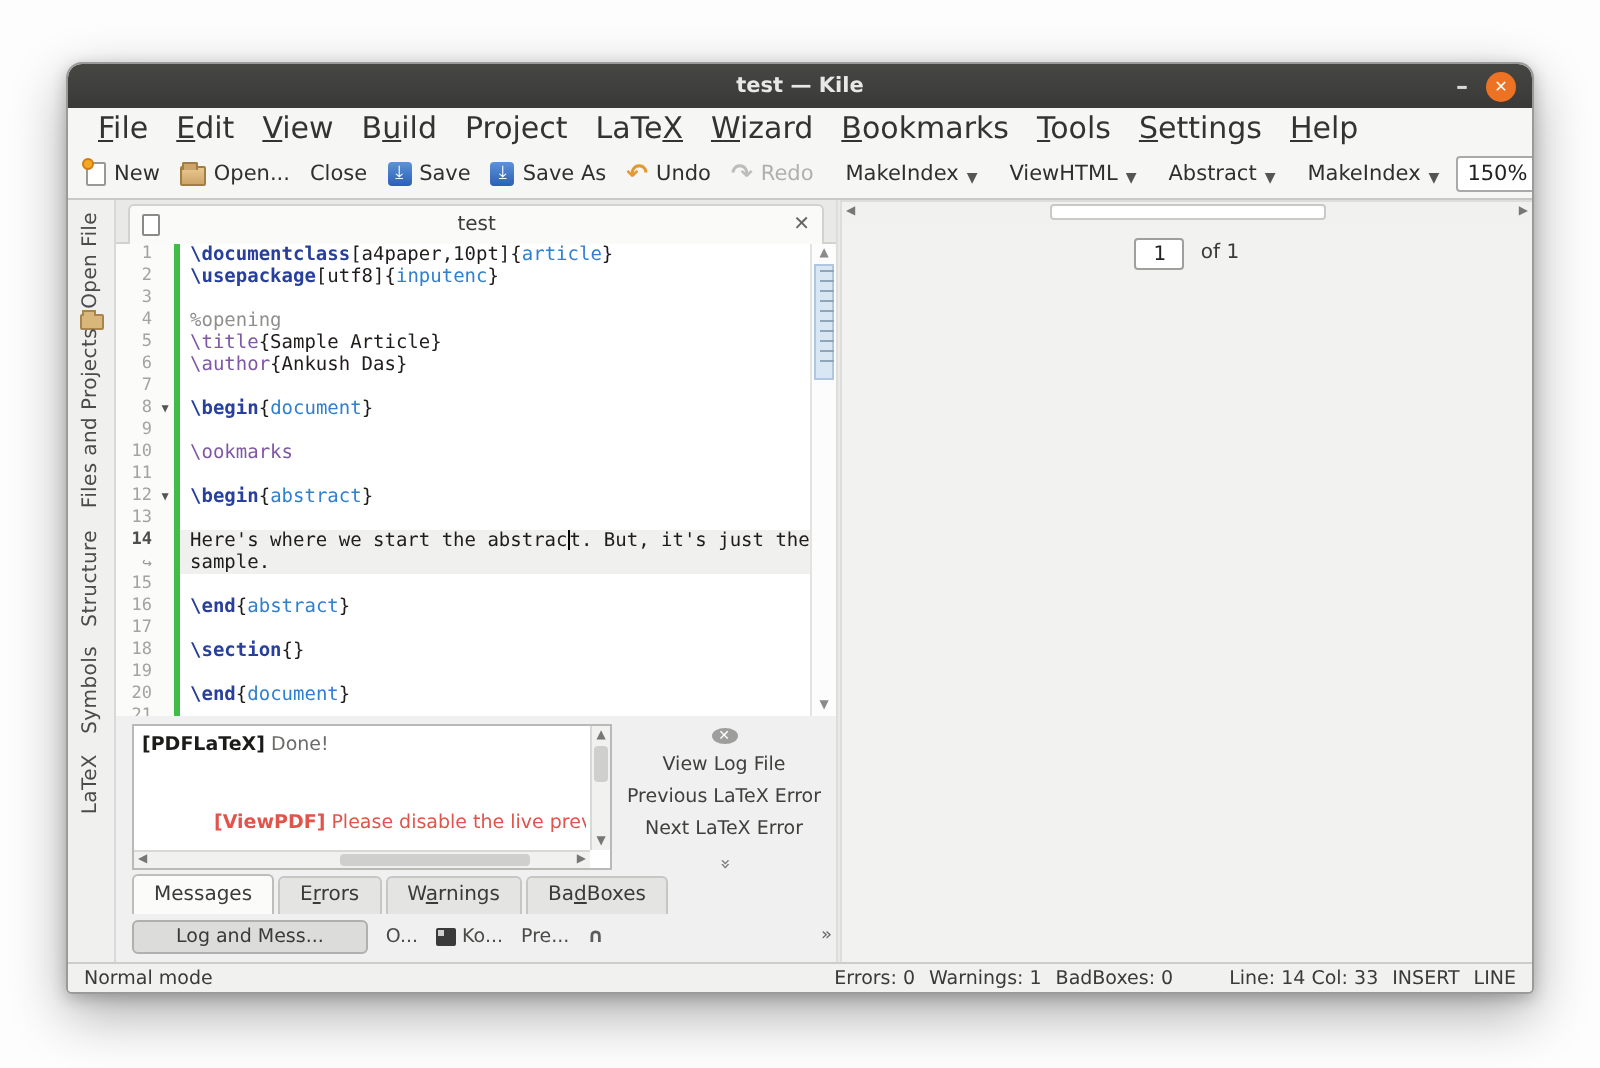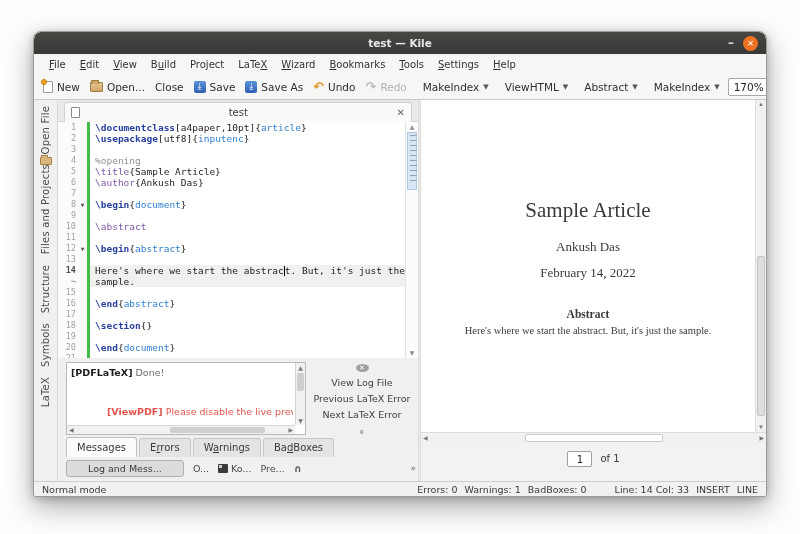--- a/index.html
+++ b/index.html
@@ -17,27 +17,27 @@
   .titlebar { height:22px; background:linear-gradient(#464643,#393937); border-radius:7px 7px 0 0;
     display:flex; align-items:center; justify-content:center; position:relative; flex:0 0 auto; }
   .titlebar .title { color:#e8e8e6; font-size:10.5px; font-weight:bold; }
   .win-btns { position:absolute; right:8px; top:0; height:22px; display:flex; align-items:center; gap:9px; }
   .min-btn { color:#d8d8d6; font-size:12px; font-weight:bold; line-height:10px; cursor:default; }
   .close-btn { width:15px; height:15px; border-radius:50%; background:#ee7223; color:#fff;
     font-size:8px; font-weight:bold; display:flex; align-items:center; justify-content:center; }
 
   
   .menubar { height:20px; background:#f6f6f5; display:flex; align-items:center; padding-left:8px; flex:0 0 auto; }
-  .menu-item { font-size:10px; color:#333331; padding:2px 7px; }
+  .menu-item { font-size:15px; color:#333331; padding:2px 7px; }
   .menu-item u { text-decoration:underline; }
 
   
   .toolbar { height:26px; background:#f6f6f5; border-bottom:1px solid #c9c9c8; display:flex;
     align-items:center; padding:0 4px; flex:0 0 auto; white-space:nowrap; }
-  .tb-btn { display:flex; align-items:center; gap:4px; font-size:10.5px; color:#2f2f2d; padding:2px 5px; border-radius:2px; }
+  .tb-btn { display:flex; align-items:flex-end; gap:4px; font-size:10.5px; color:#2f2f2d; padding:2px 5px; border-radius:2px; }
   .tb-btn.disabled { color:#b0b0ae; }
   .tb-sep { width:1px; height:17px; background:#d8d8d6; margin:0 3px; }
   .caret { font-size:7px; color:#555; }
   .icon-page { width:10px; height:12px; background:#fff; border:1px solid #999; border-radius:1px; position:relative; }
   .icon-page .spark { position:absolute; left:-3px; top:-3px; width:6px; height:6px; border-radius:50%; background:#f5a623; border:1px solid #d07d10; }
   .icon-folder { width:13px; height:10px; background:linear-gradient(#e8c891,#cfa468); border:1px solid #a17f42; border-radius:1px; position:relative; }
   .icon-folder:before { content:""; position:absolute; left:0; top:-3px; width:6px; height:3px; background:#cfa468; border:1px solid #a17f42; border-bottom:none; border-radius:1px 1px 0 0; }
   .icon-save { width:12px; height:12px; border-radius:2px; background:linear-gradient(#5b93d8,#2d5fb4); color:#fff; font-size:9px; display:flex; align-items:center; justify-content:center; }
   .icon-undo { color:#e3992e; font-size:13px; font-weight:bold; line-height:10px; }
   .icon-redo { color:#bdbdbb; font-size:13px; font-weight:bold; line-height:10px; }
@@ -226,21 +226,21 @@
     <div class="tb-btn">
       <span>Abstract</span>
       <span class="caret">▼</span>
     </div>
     <div class="tb-sep"></div>
     <div class="tb-btn">
       <span>MakeIndex</span>
       <span class="caret">▼</span>
     </div>
     <div class="zoom-combo">
-      <div class="zoom-box">170%</div>
+      <div class="zoom-box">150%</div>
 
     </div>
 
   </div>
 
   <div class="main">
 
     <div class="side-tabs" id="sidetabs">
       <div class="side-folder"></div>
     <div class="side-tab">Open File</div>
@@ -302,21 +302,21 @@
               <div class="ccode"><span class="seg-c1">\begin</span><span class="">{</span><span class="seg-c2">document</span><span class="">}</span></div>
             </div>
             <div class="crow">
               <div class="cnum">9</div>
               <div class="cfold"></div>
               <div class="ccode"></div>
             </div>
             <div class="crow">
               <div class="cnum">10</div>
               <div class="cfold"></div>
-              <div class="ccode"><span class="seg-c3">\abstract</span></div>
+              <div class="ccode"><span class="seg-c3">\ookmarks</span></div>
             </div>
             <div class="crow">
               <div class="cnum">11</div>
               <div class="cfold"></div>
               <div class="ccode"></div>
             </div>
             <div class="crow">
               <div class="cnum">12</div>
               <div class="cfold">▼</div>
               <div class="ccode"><span class="seg-c1">\begin</span><span class="">{</span><span class="seg-c2">abstract</span><span class="">}</span></div>
@@ -431,34 +431,20 @@
           <span>Pre...</span>
         </div>
         <span class="phones-ic">∩</span>
         <div class="toggle-overflow">»</div>
       </div>
     </div>
 
     <div class="vsplit"></div>
 
     <div class="right-col">
-      <div class="preview">
-        <div class="pv-content">
-          <div class="pv-title">Sample Article</div>
-          <div class="pv-author">Ankush Das</div>
-          <div class="pv-date">February 14, 2022</div>
-          <div class="pv-abs-head">Abstract</div>
-          <div class="pv-abs-body">Here's where we start the abstract.  But, it's just the sample.</div>
-        </div>
-        <div class="pv-vscroll">
-          <div class="sa up">▲</div>
-          <div class="pv-vthumb"></div>
-          <div class="sa dn">▼</div>
-        </div>
-      </div>
       <div class="pv-hscroll">
         <div class="sa lt">◀</div>
         <div class="pv-hthumb"></div>
         <div class="sa rt">▶</div>
       </div>
       <div class="page-bar">
         <div class="page-input">1</div>
         <div class="page-of">of 1</div>
       </div>
     </div>

